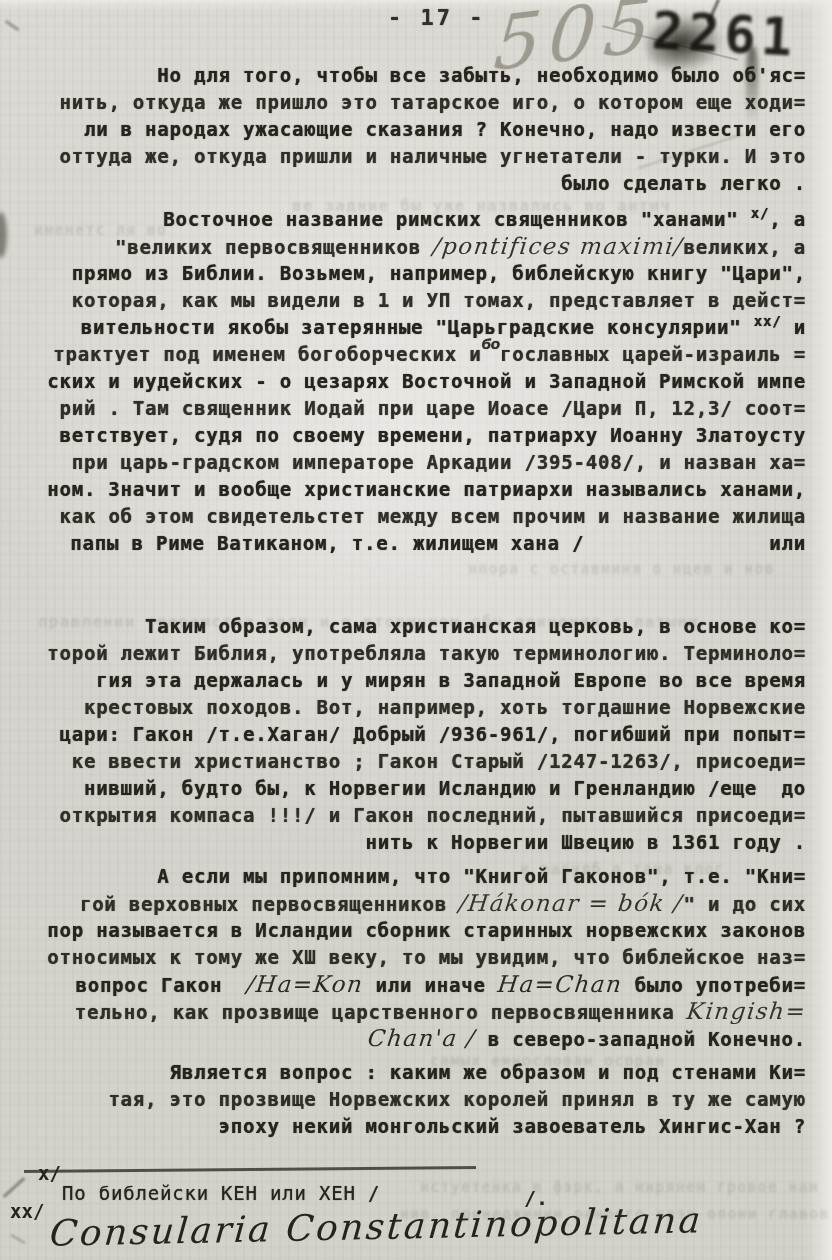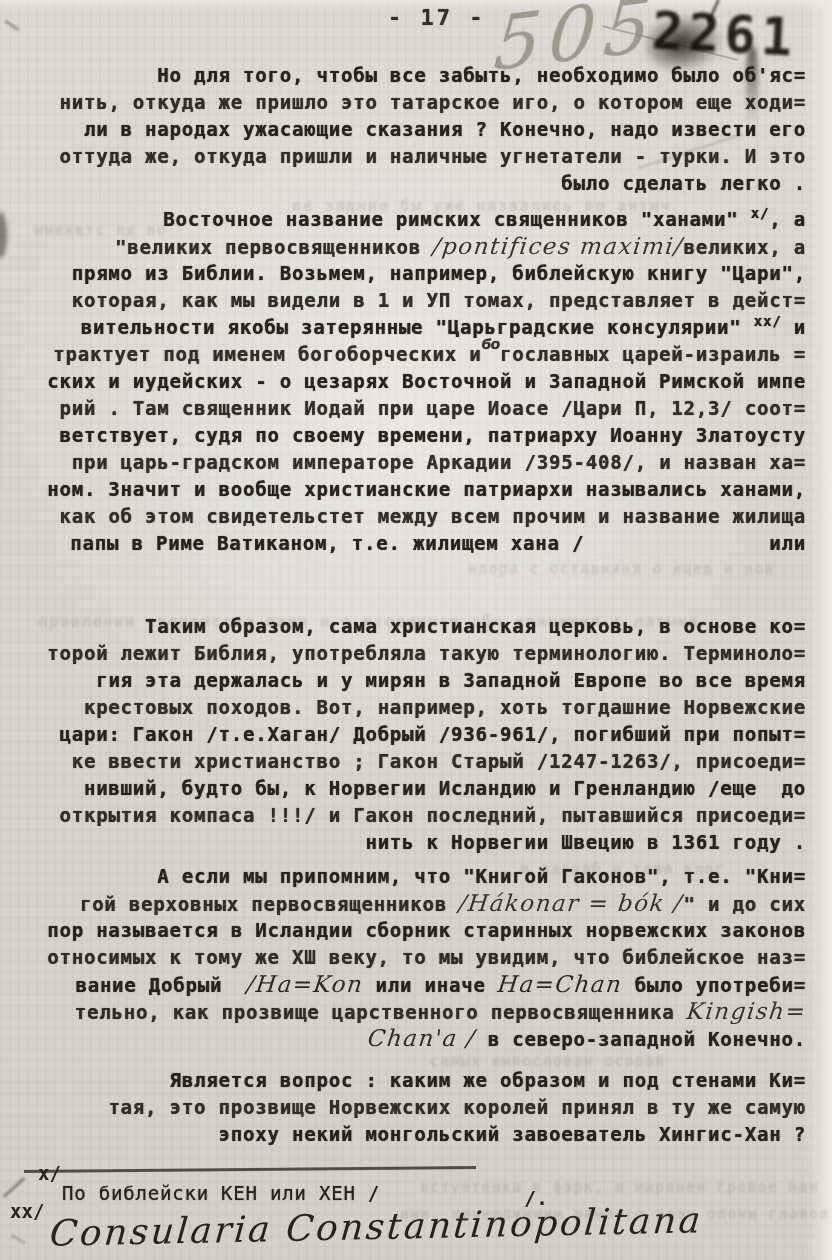--- a/index.html
+++ b/index.html
@@ -125,25 +125,25 @@
         <div class="line"><span class="typed">ке ввести христианство ; Гакон Старый /1247-1263/, присоеди=</span></div>
         <div class="line"><span class="typed">нивший, будто бы, к Норвегии Исландию и Гренландию /еще  до</span></div>
         <div class="line"><span class="typed">открытия компаса !!!/ и Гакон последний, пытавшийся присоеди=</span></div>
         <div class="line"><span class="typed">нить к Норвегии Швецию в 1361 году .</span></div>
       </div>
       <div class="para" style="margin-top: 7px;">
         <div class="line first"><span class="typed">А если мы припомним, что "Книгой Гаконов", т.е. "Кни=</span></div>
         <div class="line"><span class="typed">гой верховных первосвященников </span><span class="hand">/Hákonar = bók /</span><span class="typed">" и до сих</span></div>
         <div class="line"><span class="typed">пор называется в Исландии сборник старинных норвежских законов</span></div>
         <div class="line"><span class="typed">относимых к тому же ХШ веку, то мы увидим, что библейское наз=</span></div>
-        <div class="line"><span class="typed">вание Добрый  </span><span class="hand">/Ha=Kon</span><span class="typed"> или иначе </span><span class="hand">Ha=Chan</span><span class="typed"> было употреби=</span></div>
+        <div class="line"><span class="typed">вопрос Гакон  </span><span class="hand">/Ha=Kon</span><span class="typed"> или иначе </span><span class="hand">Ha=Chan</span><span class="typed"> было употреби=</span></div>
         <div class="line"><span class="typed">тельно, как прозвище царственного первосвященника </span><span class="hand">Kingish=</span></div>
         <div class="line"><span class="hand">Chan'a /</span><span class="typed"> в северо-западной Конечно.</span></div>
       </div>
-      <div class="para" style="margin-top: 15px;">
+      <div class="para" style="margin-top: 7px;">
         <div class="line first"><span class="typed">Является вопрос : каким же образом и под стенами Ки=</span></div>
         <div class="line"><span class="typed">тая, это прозвище Норвежских королей принял в ту же самую</span></div>
         <div class="line"><span class="typed">эпоху некий монгольский завоеватель Хингис-Хан ?</span></div>
       </div>
     </div>
 
   <div class="fn-rule"></div>
   <div class="fn-marker1">х/</div>
   <div class="fn-text1">По библейски КЕН или ХЕН /</div>
   <div class="fn-stray">/.</div>

